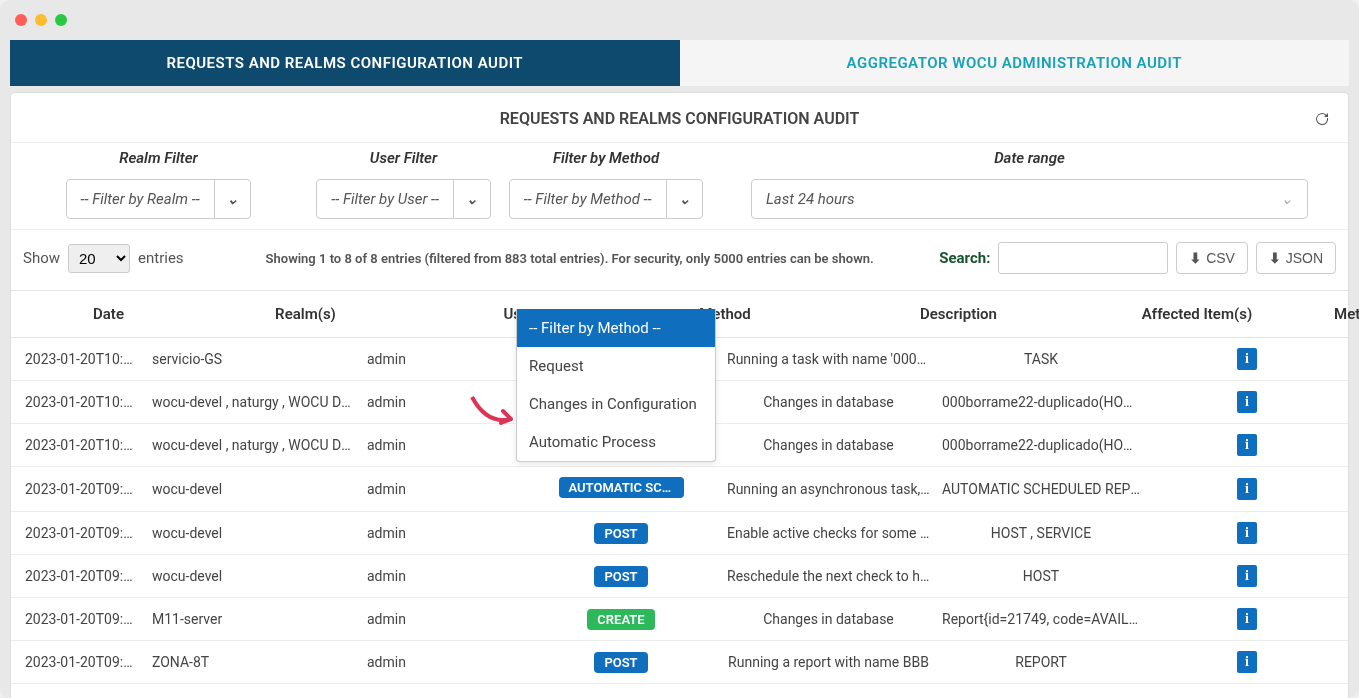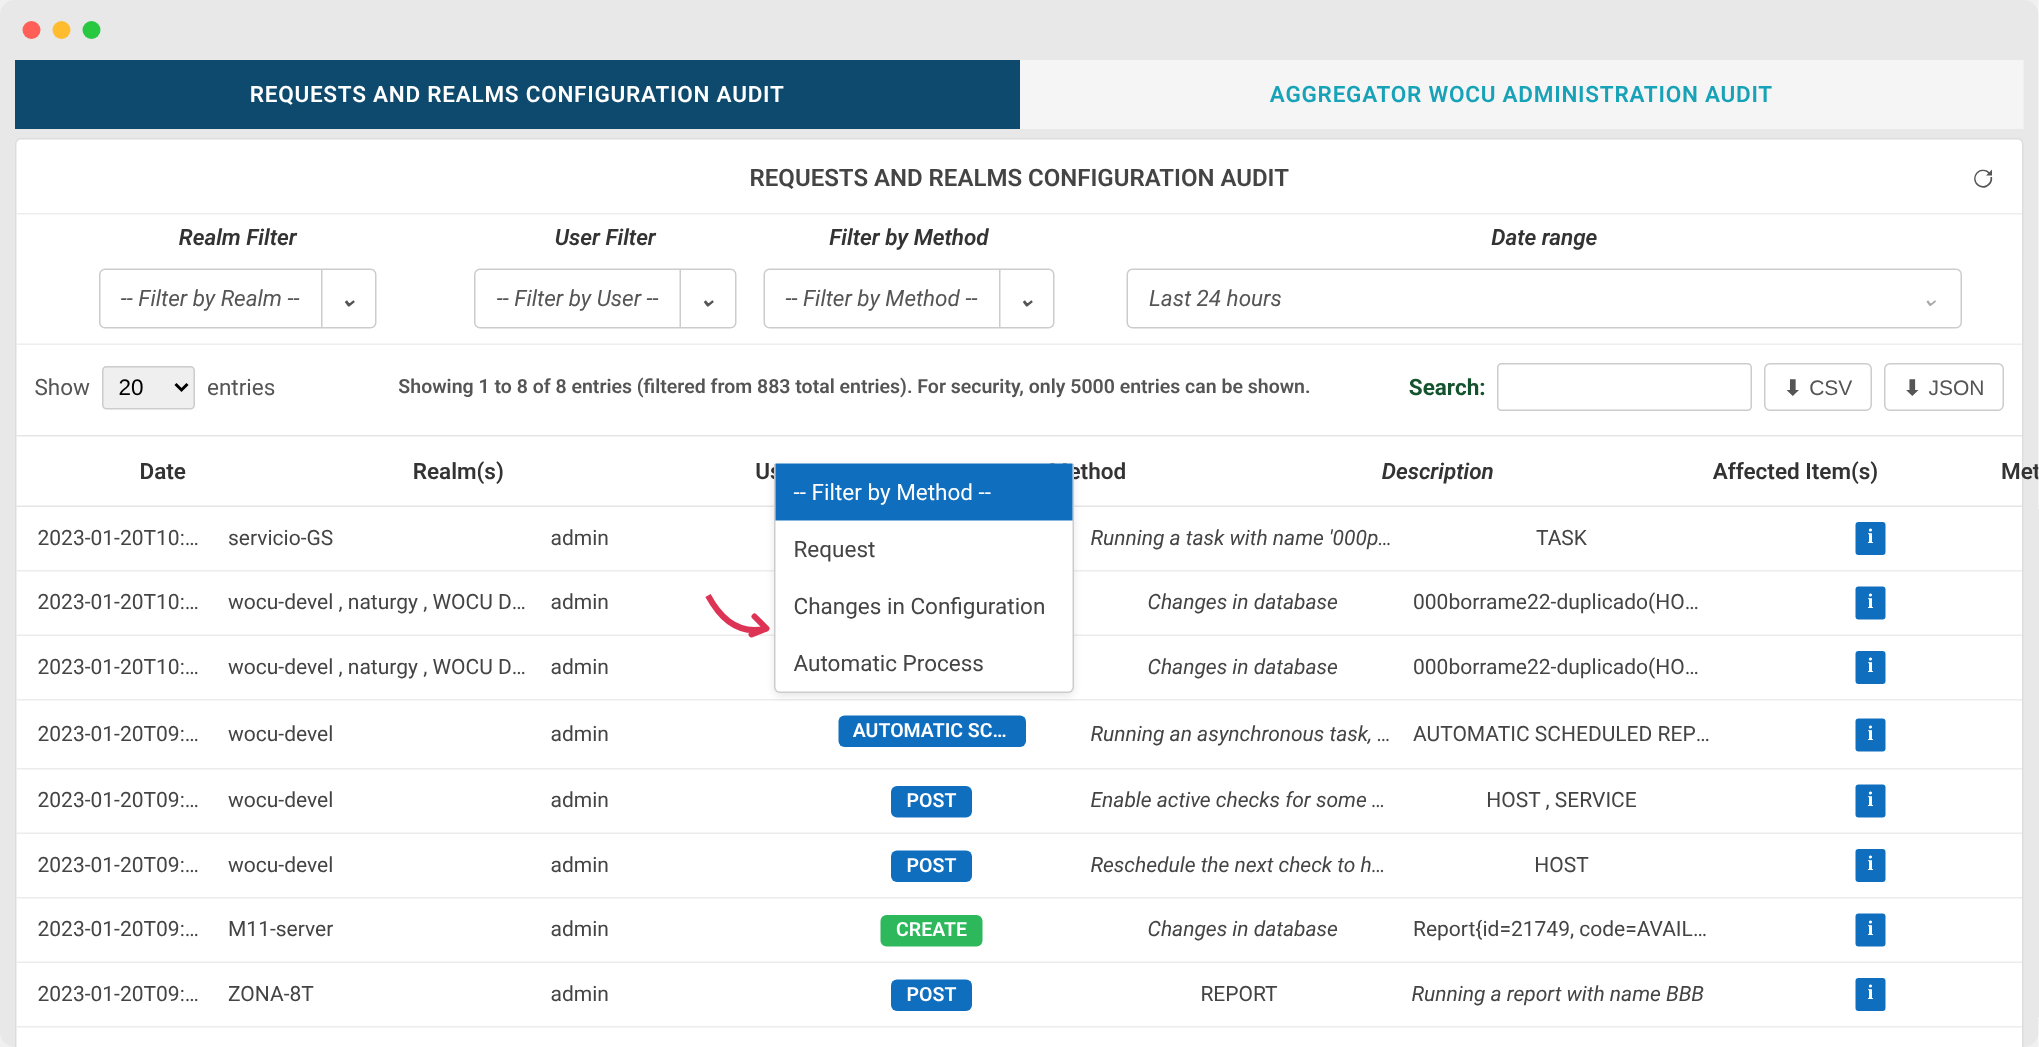--- a/index.html
+++ b/index.html
@@ -48,21 +48,21 @@
 .table { border-top: 1px solid #e5e5e5; }
 .thead, .trow { display: flex; align-items: center; }
 .thead { border-bottom: 1px solid #e5e5e5; }
 .th { font-weight: 600; color: #333; padding: 14px 6px; font-size: 15px; text-align: center; margin-left: 26px; }
 .trow { border-bottom: 1px solid #ececec; }
 .td { padding: 10px 6px; color: #444; font-size: 14px; text-align: center; overflow: hidden; white-space: nowrap; text-overflow: ellipsis; }
 .c-date { flex: 0 0 135px; text-align: left; padding-left: 14px; }
 .c-realm { flex: 0 0 215px; text-align: left; }
 .c-user { flex: 0 0 160px; text-align: left; }
 .c-method { flex: 0 0 200px; }
-.c-desc { flex: 0 0 215px; font-style: italic; }
+.c-desc { flex: 0 0 215px; }
 .c-item { flex: 0 0 210px; }
 .c-act { flex: 1; }
 
 .badge { display: inline-block; padding: 3px 10px; border-radius: 4px; color: #fff; font-weight: 600; font-size: 13px; }
 .badge.delete { background: #e55353; }
 .badge.create, .badge.put { background: #2eb85c; }
 .badge.post { background: #106ebe; }
 .badge.auto { background: #106ebe; white-space: nowrap; max-width: 125px; overflow: hidden; text-overflow: ellipsis; }
 
 .info-btn { display: inline-flex; width: 20px; height: 22px; background: #106ebe; color: #fff; align-items: center; justify-content: center; border-radius: 2px; font-weight: 700; font-family: Georgia, serif; font-size: 14px; cursor: pointer; }
@@ -227,22 +227,22 @@
               <div class="td c-method"><span class="badge create">CREATE</span></div>
               <div class="td c-desc">Changes in database</div>
               <div class="td c-item">Report{id=21749, code=AVAILABILI...</div>
               <div class="td c-act"><span class="info-btn">i</span></div>
             </div>
             <div class="trow">
               <div class="td c-date">2023-01-20T09:50:5...</div>
               <div class="td c-realm">ZONA-8T</div>
               <div class="td c-user">admin</div>
               <div class="td c-method"><span class="badge post">POST</span></div>
+              <div class="td c-desc">Running a report with name BBB</div>
               <div class="td c-item">REPORT</div>
-              <div class="td c-desc">Running a report with name BBB</div>
               <div class="td c-act"><span class="info-btn">i</span></div>
             </div>
           </div>
       </div>
 
       <div class="pagination">
         
         
         
         

